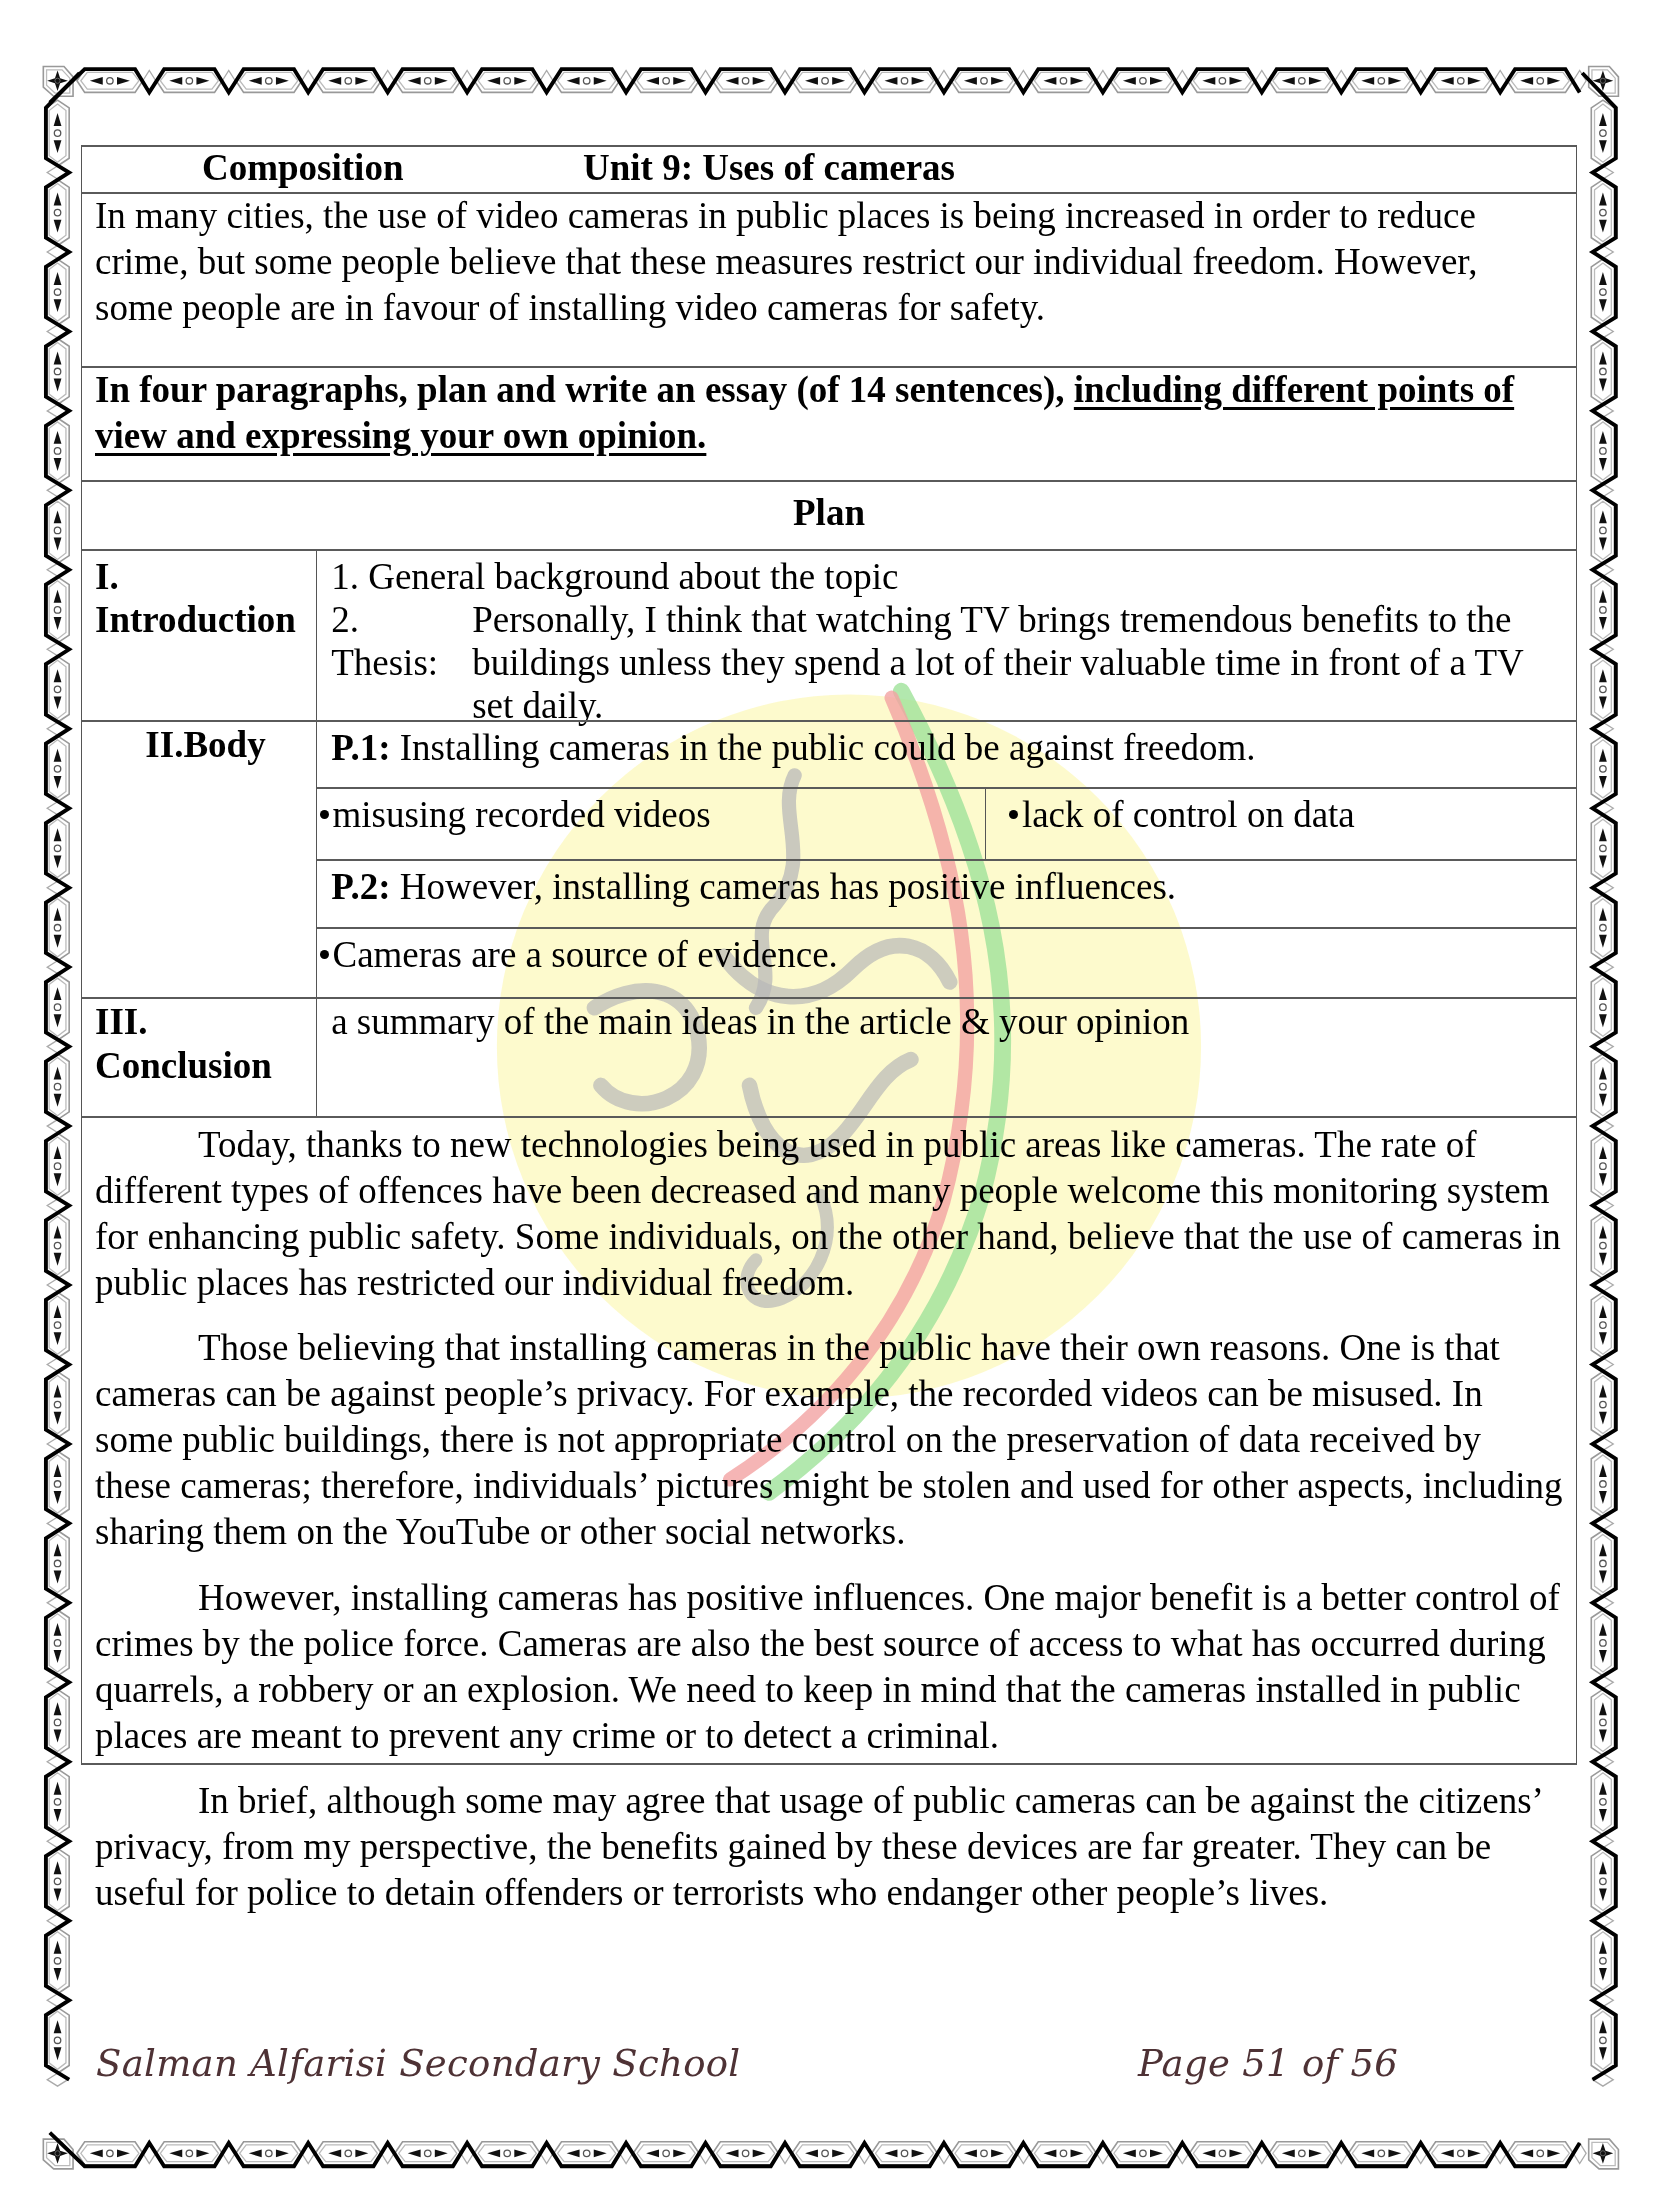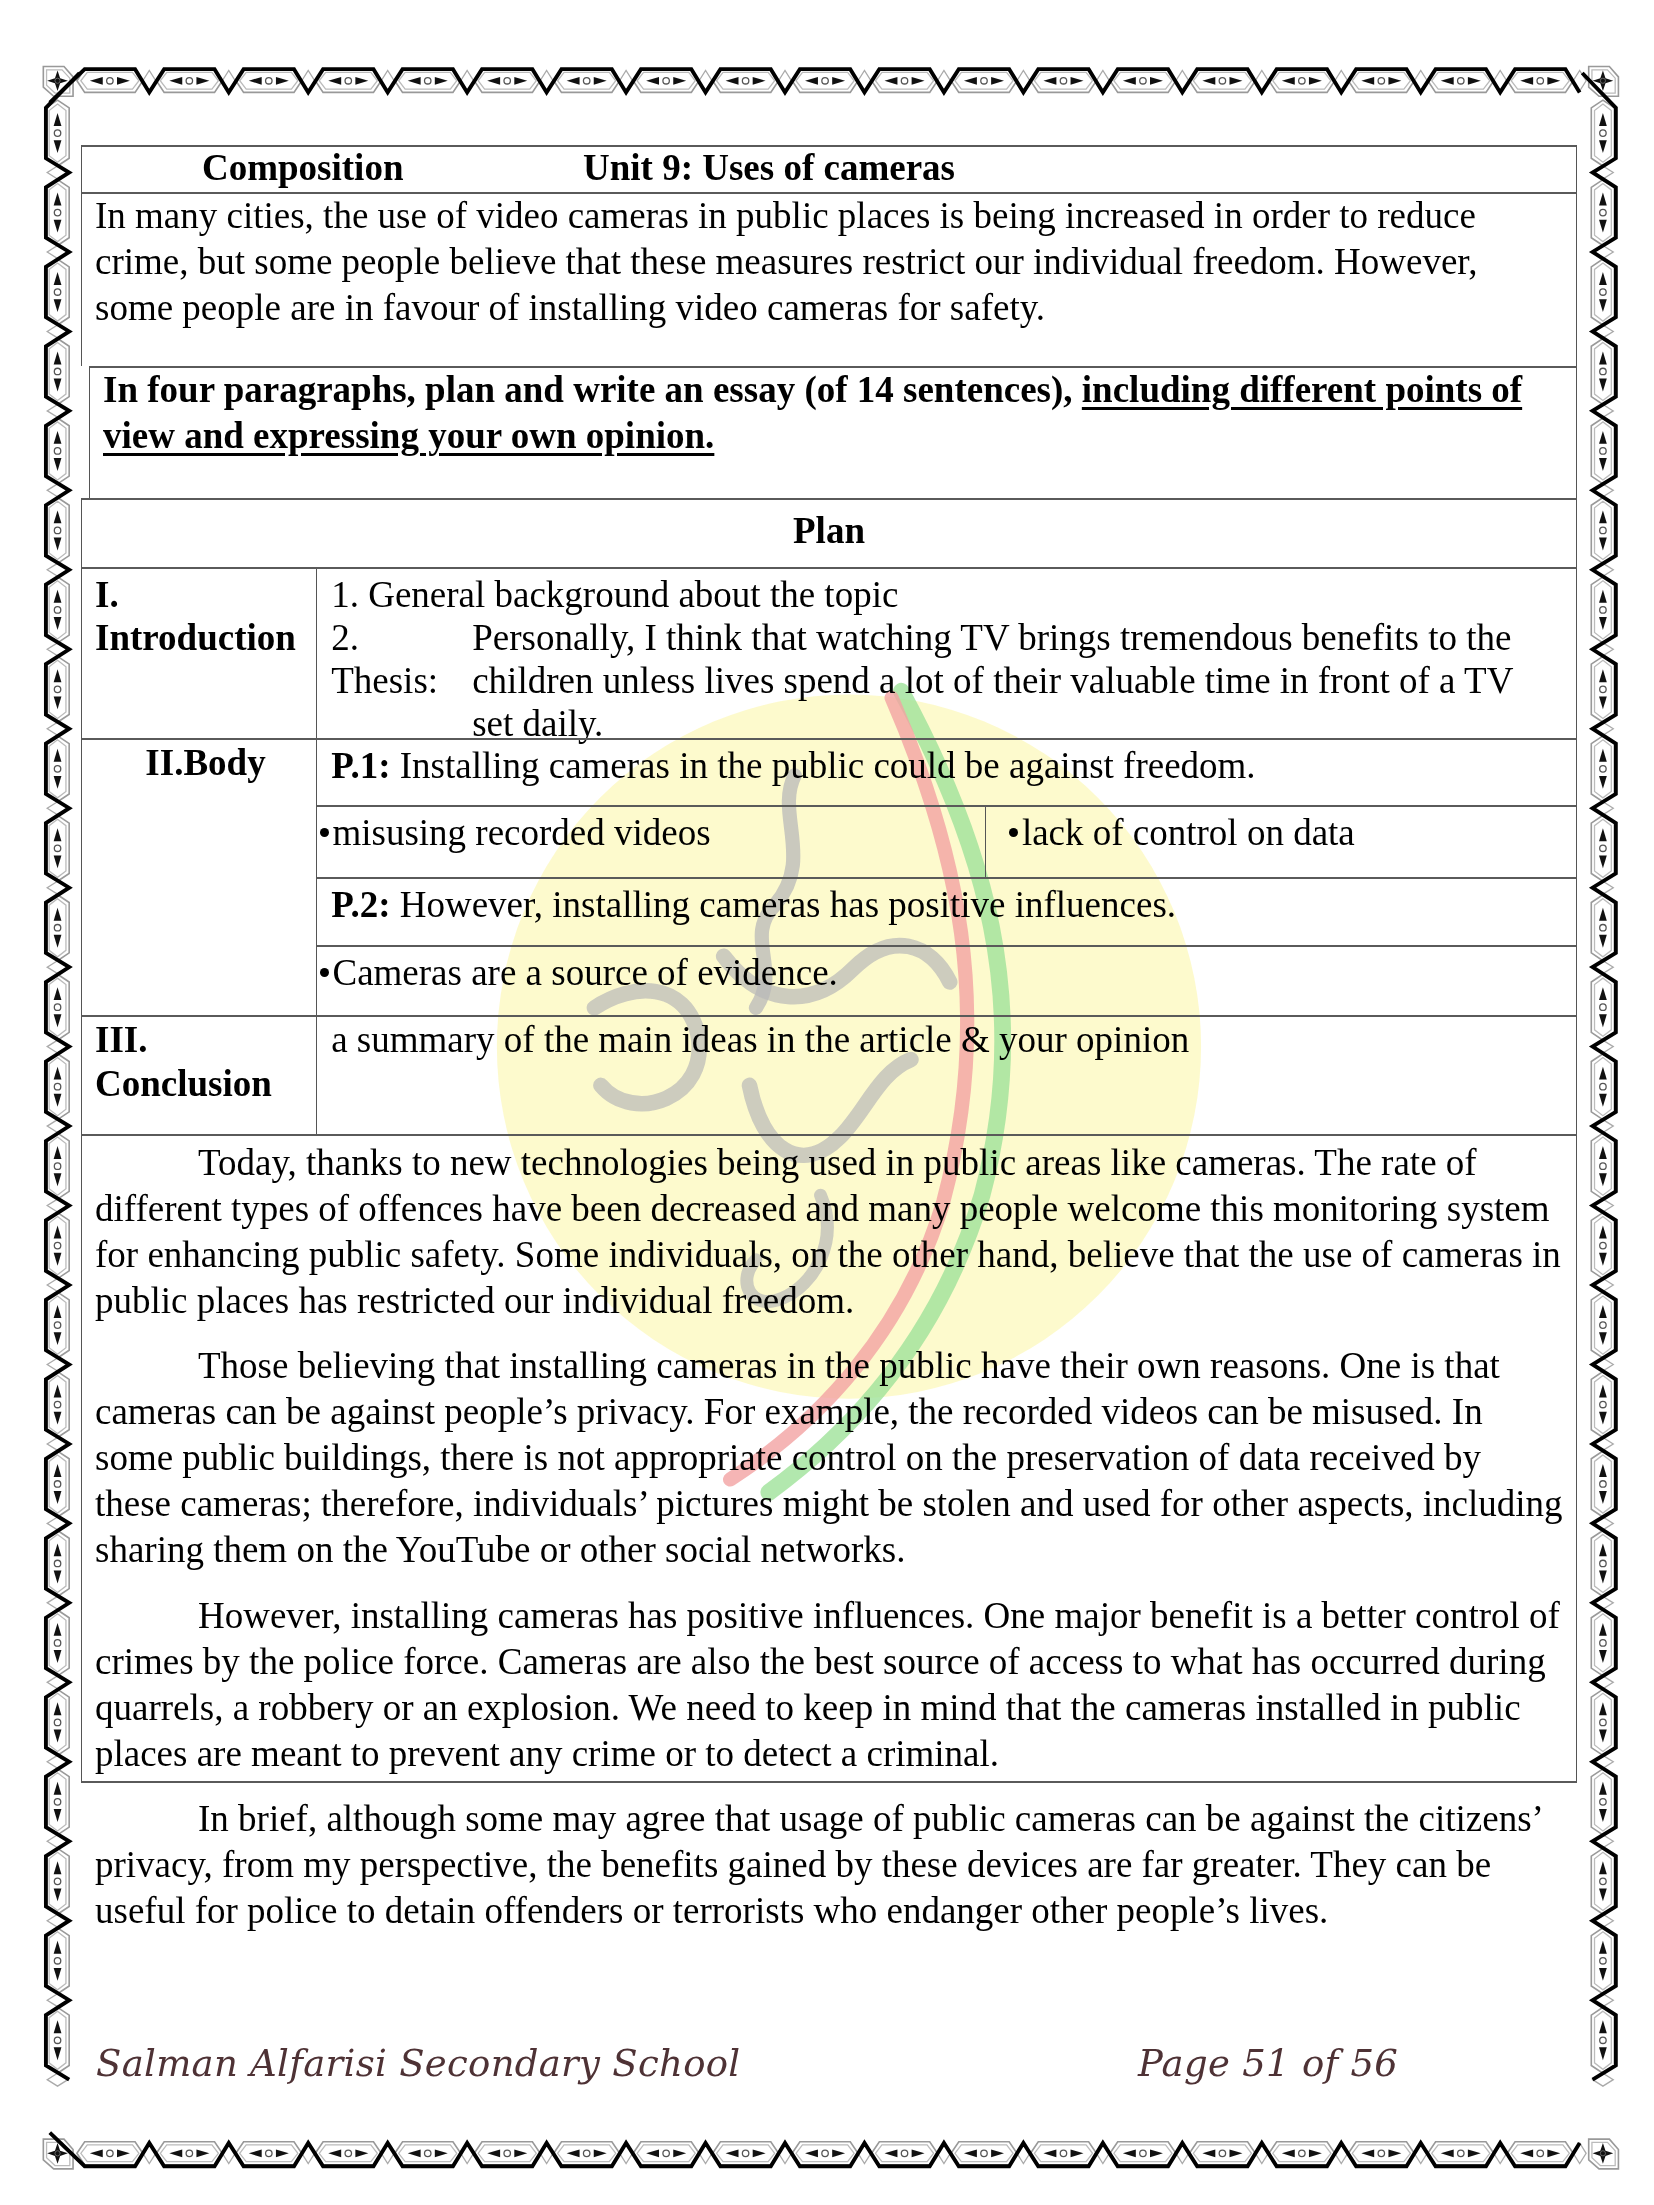--- a/index.html
+++ b/index.html
@@ -9,21 +9,21 @@
   #watermark { position: absolute; left: 0; top: 0; width: 1654px; height: 2205px; pointer-events: none; z-index: 1; }
   .sheet { position: absolute; left: 81px; top: 145px; width: 1496px; z-index: 2; }
   .row { border-left: 1.9px solid #555; border-right: 1.9px solid #555; border-top: 2.6px solid #5a5a5a; box-sizing: border-box; position: relative; }
   .row.last { border-bottom: 2.6px solid #5a5a5a; }
   .txt { font-size: 37px; line-height: 46px; }
   .header-row { height: 47px; }
   .header-row .h-left { position: absolute; left: 120px; top: -2.6px; font-weight: bold; font-size: 37px; line-height: 47px; }
   .header-row .h-right { position: absolute; left: 501px; top: -2.6px; font-weight: bold; font-size: 37px; line-height: 47px; }
   .prompt-row { height: 174px; padding: 0 13px; }
   .prompt-row .txt { margin-top: -1.3px; }
-  .instr-row { height: 132px; padding: 0 13px; margin-left: 8px; }
+  .instr-row { height: 114px; padding: 0 13px; }
   .instr-row .txt { font-weight: bold; margin-top: -0.6px; }
   .instr-row u { text-decoration-thickness: 3.2px; text-underline-offset: 5.2px; }
   .plan-head { height: 69px; text-align: center; }
   .plan-head .txt { font-weight: bold; line-height: 61px; }
   .plan-grid { display: grid; grid-template-columns: 235px 1fr; }
   .plan-label { border-right: 1.9px solid #555; padding: 0 0 0 13px; font-weight: bold; font-size: 37px; line-height: 43px; }
   .plan-cell { padding: 0 13px 0 14.2px; font-size: 37px; line-height: 43px; }
   .intro-row { height: 171px; }
   .intro-row .plan-label { padding-top: 3.9px; }
   .intro-row .plan-cell { padding-top: 3.9px; }
@@ -209,21 +209,21 @@
 
   <div class="row plan-grid intro-row">
     <div class="plan-label">
       <div>I.</div>
       <div>Introduction</div>
     </div>
     <div class="plan-cell">
       <div>1. General background about the topic</div>
       <div class="thesis">
         <span>2. Thesis:</span>
-        <span>Personally, I think that watching TV brings tremendous benefits to the children unless lives spend a lot of their valuable time in front of a TV set daily.</span>
+        <span>Personally, I think that watching TV brings tremendous benefits to the buildings unless they spend a lot of their valuable time in front of a TV set daily.</span>
       </div>
     </div>
   </div>
 
   <div class="row body-block">
     <div class="body-label">
       <div>II.</div>
       <div>Body</div>
     </div>
     <div class="body-sub">

